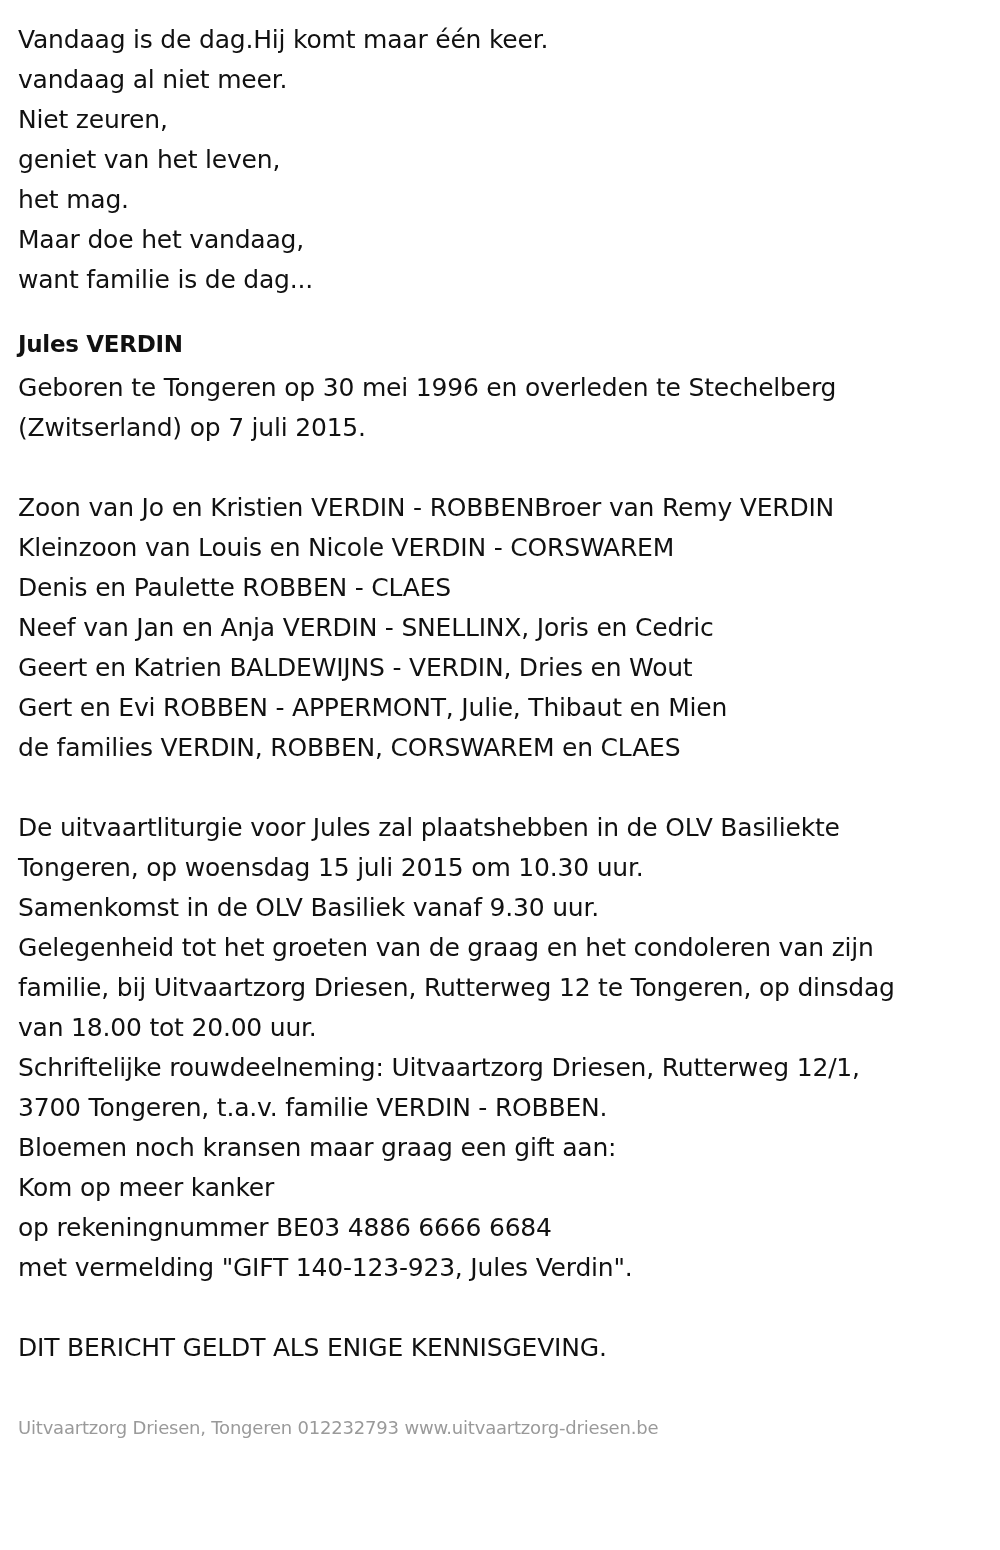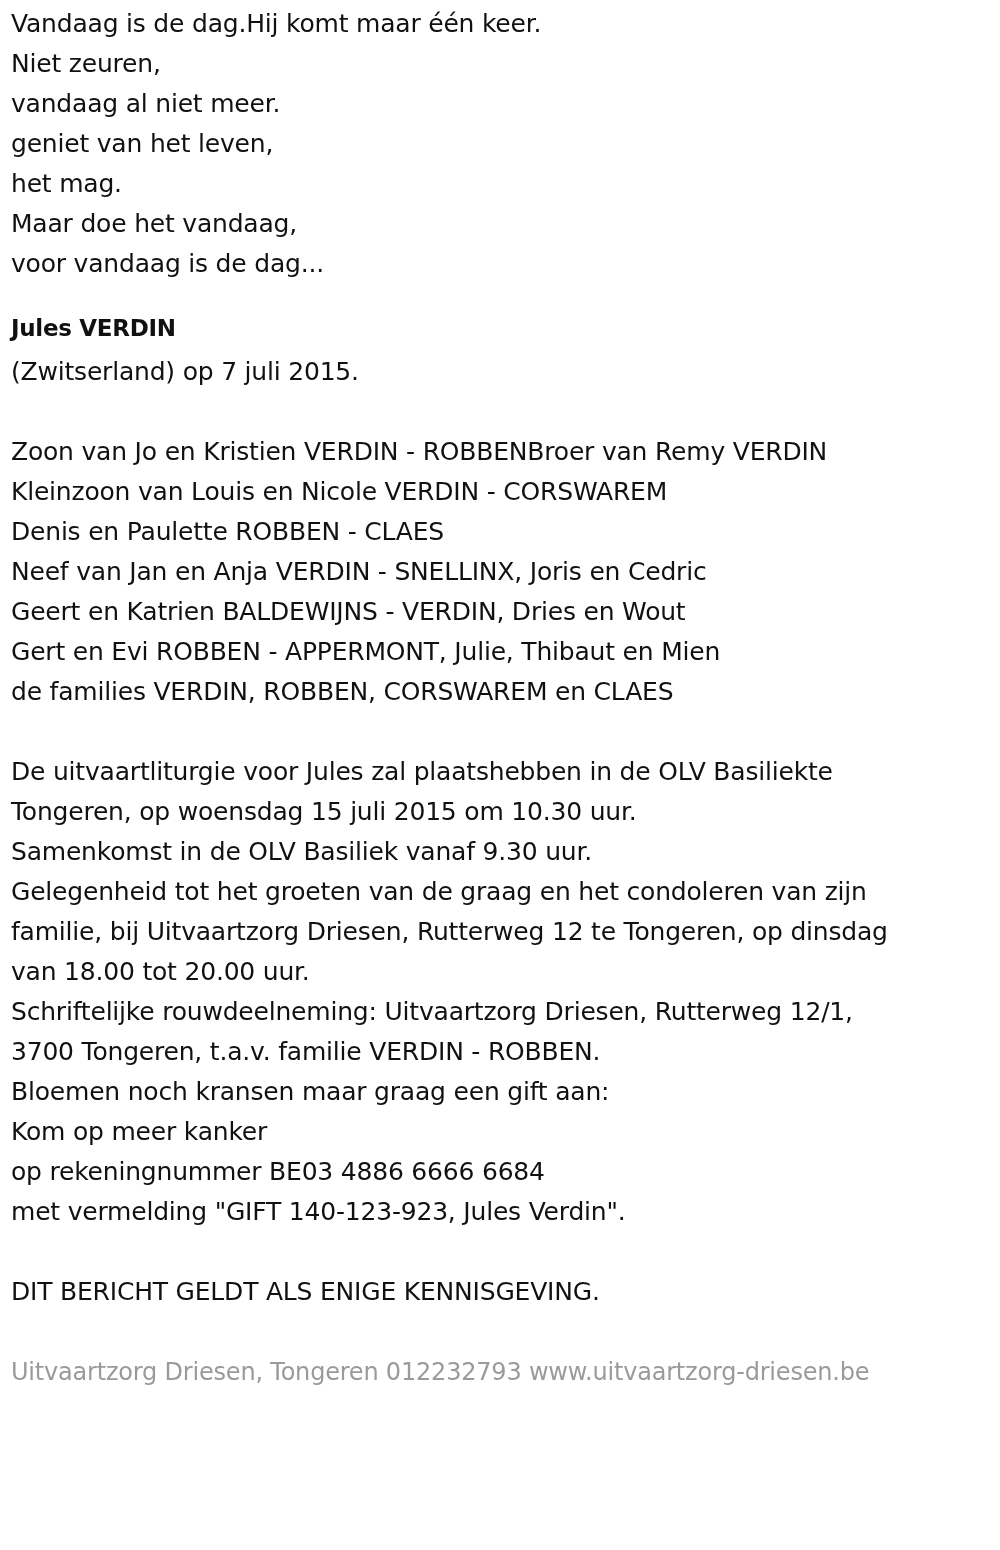--- a/index.html
+++ b/index.html
@@ -9,21 +9,22 @@
     }
     body {
       width: 1000px;
       height: 1550px;
       overflow: hidden;
       font-family: "DejaVu Sans", sans-serif;
       color: #111111;
     }
     .page {
       position: relative;
-      padding: 4px 0 0 11px;
+      padding: 20px 0 0 11px;
+      margin-left: 7px;
     }
     .line {
       font-size: 25px;
       line-height: 40px;
       height: 40px;
       white-space: nowrap;
       letter-spacing: -0.2px;
     }
     .gap {
       height: 40px;
@@ -32,45 +33,46 @@
       font-size: 23px;
       font-weight: bold;
       line-height: 48px;
       height: 48px;
       margin-top: 20px;
       letter-spacing: -0.3px;
       white-space: nowrap;
     }
     .footer {
       margin-top: 40px;
-      font-size: 24px;
+      font-size: 18px;
       line-height: 40px;
       color: #9a9a9a;
       white-space: nowrap;
       letter-spacing: -0.2px;
     }
   </style>
 </head>
 <body>
 
 <div class="page">
 
   <div>
     <div class="line">Vandaag is de dag.Hij komt maar één keer.</div>
+    <div class="line">vandaag al niet meer.</div>
     <div class="line">Niet zeuren,</div>
-    <div class="line">vandaag al niet meer.</div>
     <div class="line">geniet van het leven,</div>
     <div class="line">het mag.</div>
     <div class="line">Maar doe het vandaag,</div>
-    <div class="line">voor vandaag is de dag...</div>
+    <div class="line">want familie is de dag...</div>
   </div>
 
   <h1 class="title" style="margin-bottom:0;">Jules VERDIN</h1>
 
   <div>
+    <div class="line">Geboren te Tongeren op 30 mei 1996 en overleden te Stechelberg</div>
     <div class="line">(Zwitserland) op 7 juli 2015.</div>
   </div>
 
   <div class="gap"></div>
 
   <div>
     <div class="line">Zoon van Jo en Kristien VERDIN - ROBBENBroer van Remy VERDIN</div>
     <div class="line">Kleinzoon van Louis en Nicole VERDIN - CORSWAREM</div>
     <div class="line">Denis en Paulette ROBBEN - CLAES</div>
     <div class="line">Neef van Jan en Anja VERDIN - SNELLINX, Joris en Cedric</div>

